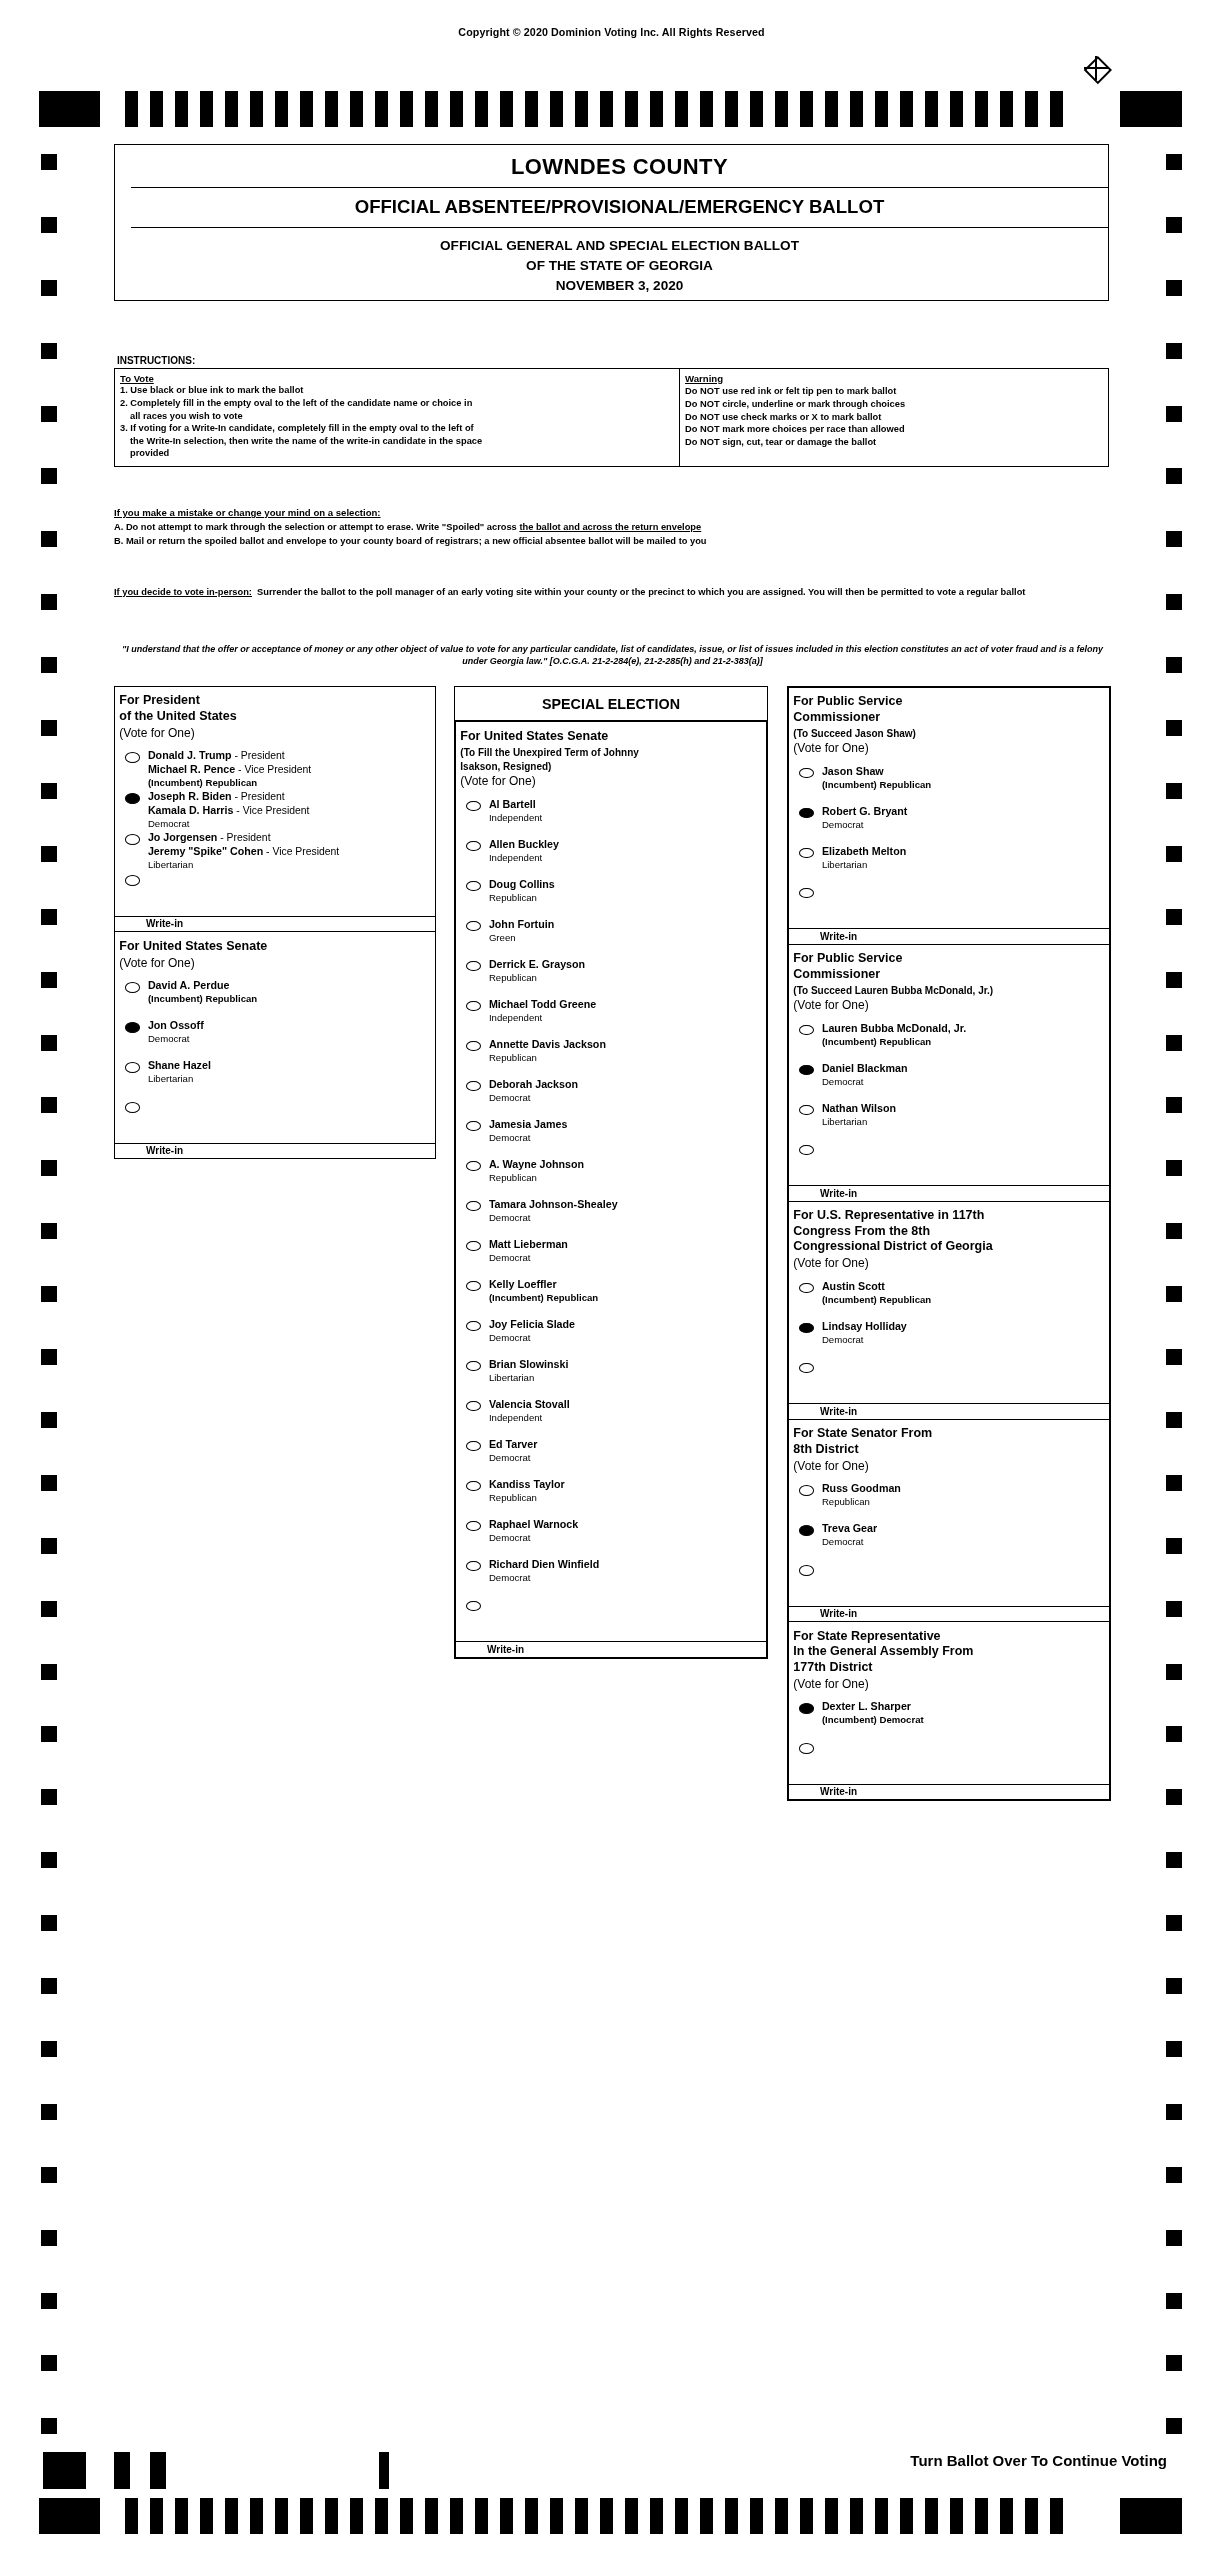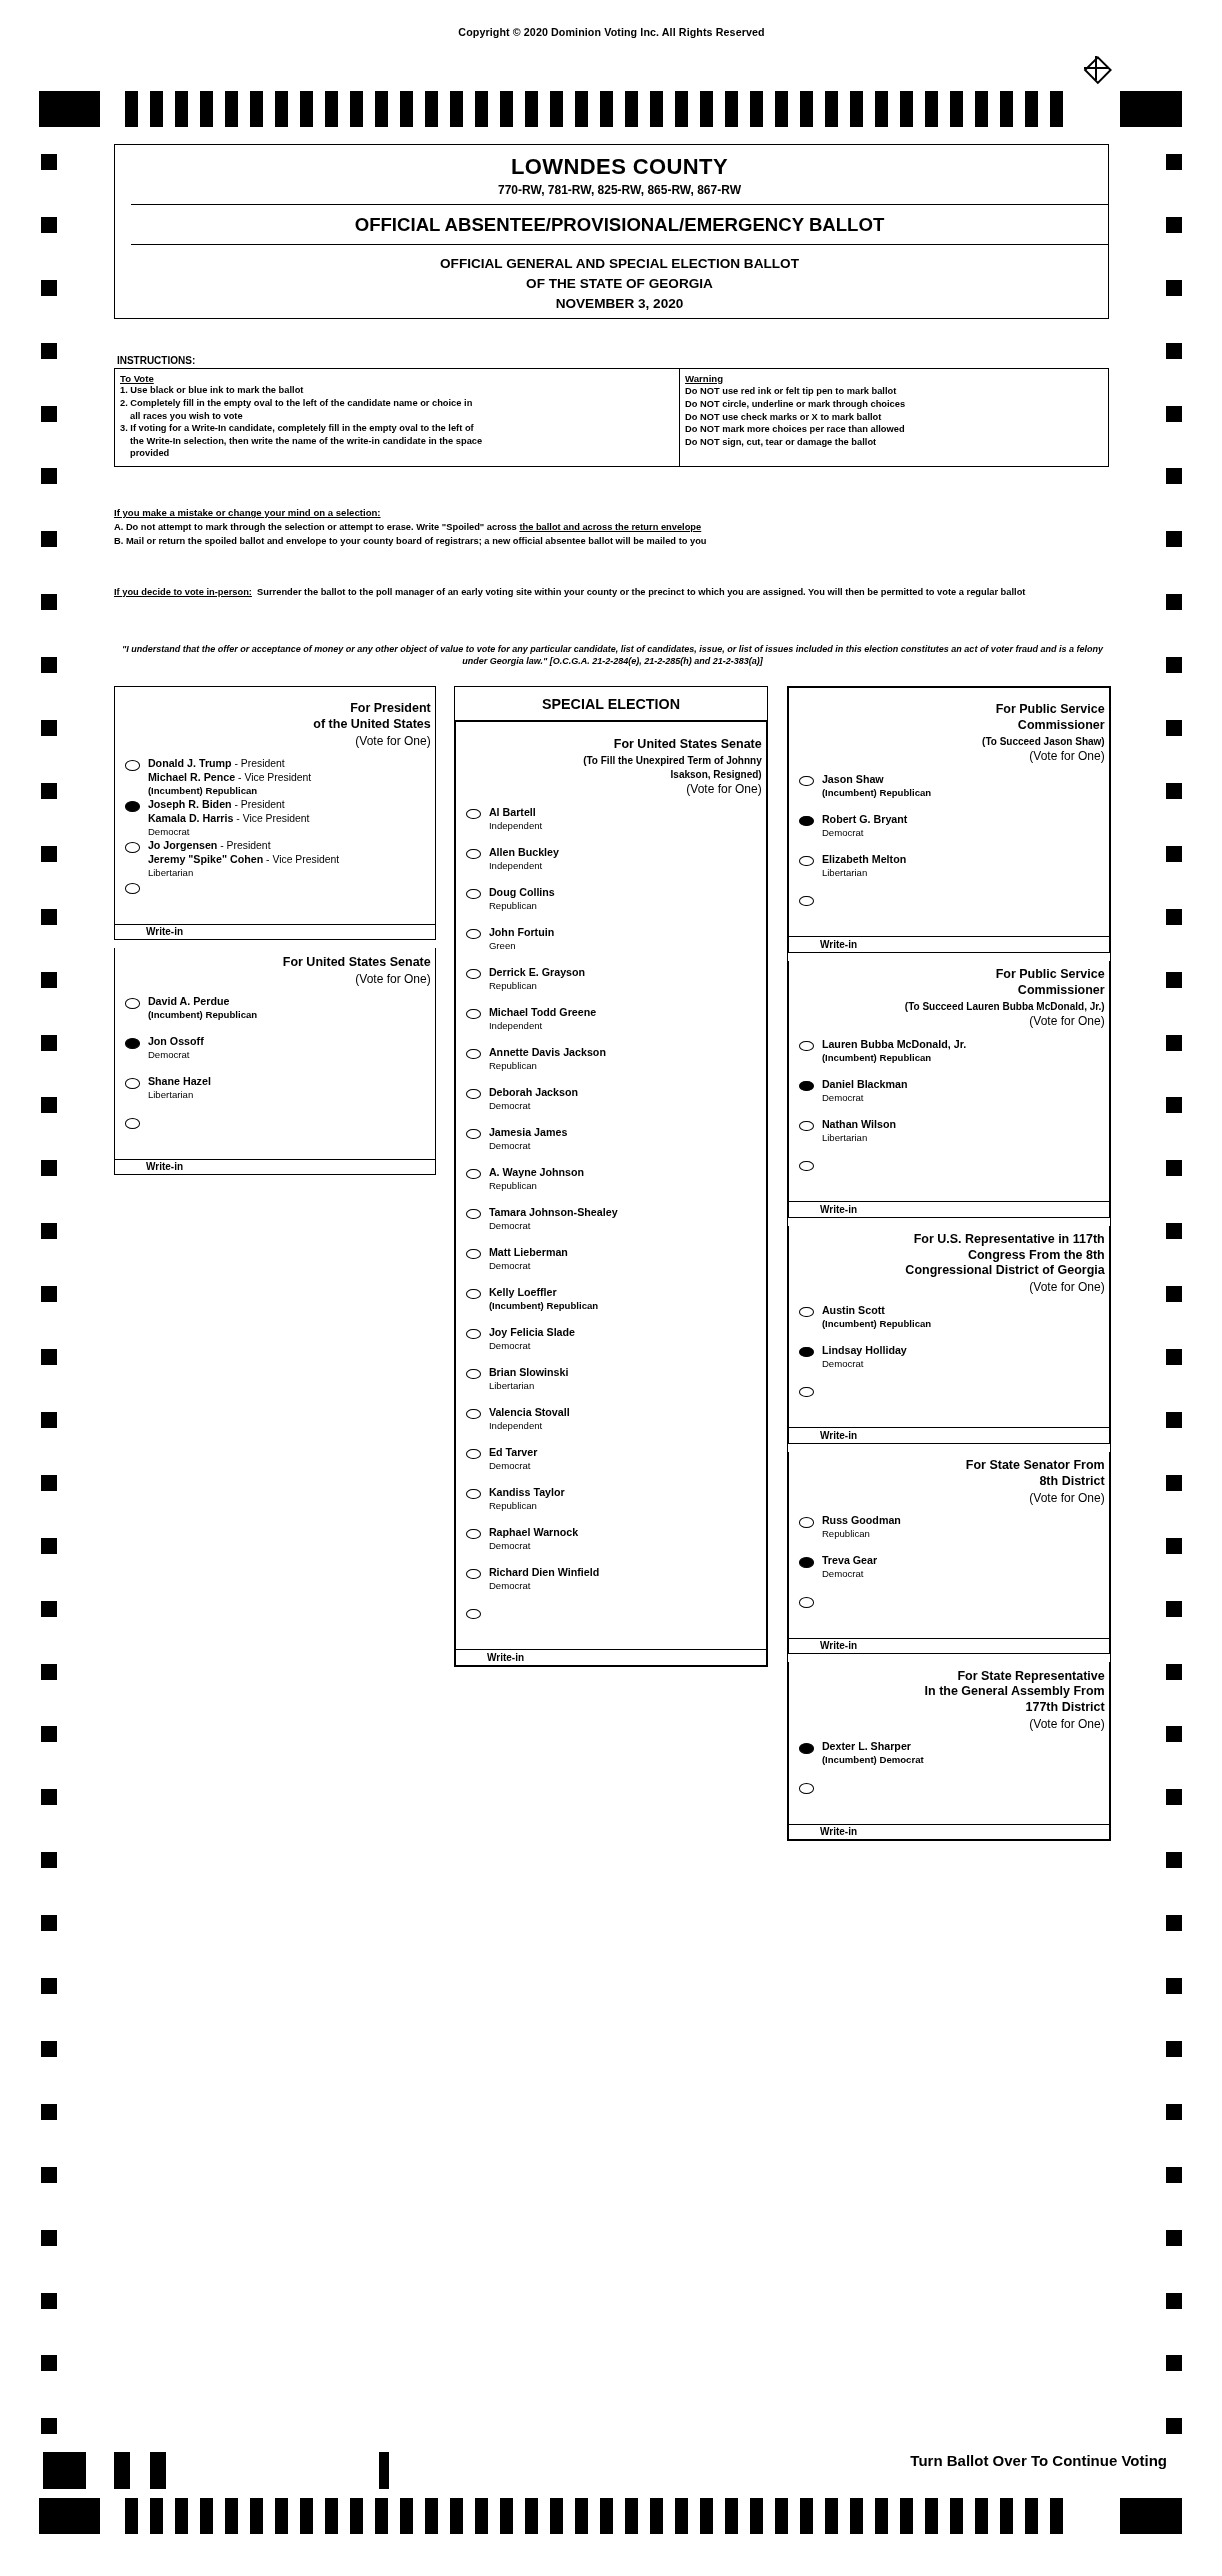--- a/index.html
+++ b/index.html
@@ -61,21 +61,21 @@
 
   
   .cols{position:absolute;left:114px;top:686px;width:995px;height:1694px;}
   .col{position:absolute;top:0;box-sizing:border-box;}
   .col1{left:0;width:322px;}
   .col2{left:340px;width:314px;border:1.1px solid #000;}
   .col3{left:673px;width:324px;border:1.1px solid #000;}
 
   .contest{border:1.1px solid #000;box-sizing:border-box;margin-bottom:0;}
   .contest + .contest{border-top:none;}
-  .contest-hdr{text-align:right;padding:6.4px 4.3px 5.7px;margin-top:8px;}
+  .contest-hdr{text-align:left;padding:6.4px 4.3px 5.7px;}
   .c-title{font-size:12.5px;font-weight:bold;line-height:1.25;}
   .c-sub{font-size:10px;font-weight:bold;line-height:1.3;margin-top:1.4px;}
   .c-vote{font-size:12px;line-height:1.3;margin-top:1.4px;}
 
   .choices{padding:1.4px 0 0 0;}
   .choice{display:flex;align-items:flex-start;padding:0 5.7px 0 10px;min-height:40px;}
   .oval{flex:0 0 auto;width:15px;height:10.7px;border:1.4px solid #000;border-radius:50%;margin-top:3.6px;margin-right:7.9px;box-sizing:border-box;background:#fff;}
   .oval.filled{background:#000;}
   .ctext{font-size:10.4px;line-height:1.3;padding-top:0.7px;}
   .cname{font-weight:bold;font-size:10.7px;}
@@ -218,21 +218,20 @@
       <div class="sq" style="top:2013px"></div>
       <div class="sq" style="top:2076px"></div>
       <div class="sq" style="top:2139px"></div>
       <div class="sq" style="top:2201px"></div>
       <div class="sq" style="top:2264px"></div>
     </div>
 
   <div class="hdr">
     <div class="hdr-a">
       <div class="hdr-county">LOWNDES COUNTY</div>
-      <div class="hdr-prec">770-RW, 781-RW, 825-RW, 865-RW, 867-RW</div>
     </div>
     <div class="hdr-b">
       <div class="hdr-official">OFFICIAL ABSENTEE/PROVISIONAL/EMERGENCY BALLOT</div>
     </div>
     <div class="hdr-c">
       <div class="hdr-gen">OFFICIAL GENERAL AND SPECIAL ELECTION BALLOT</div>
       <div class="hdr-gen">OF THE STATE OF GEORGIA</div>
       <div class="hdr-date">NOVEMBER 3, 2020</div>
     </div>
   </div>

